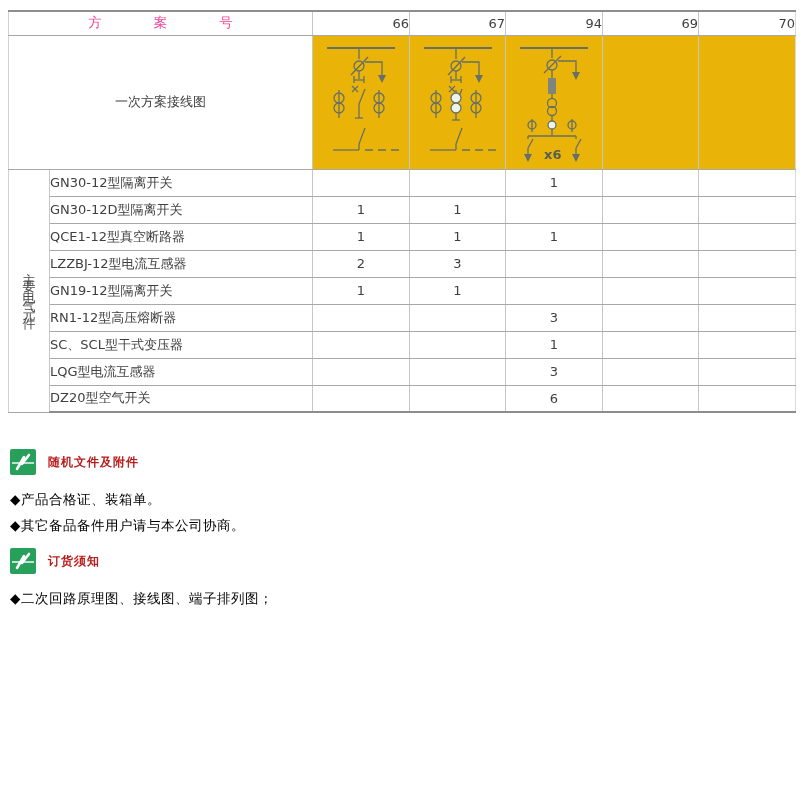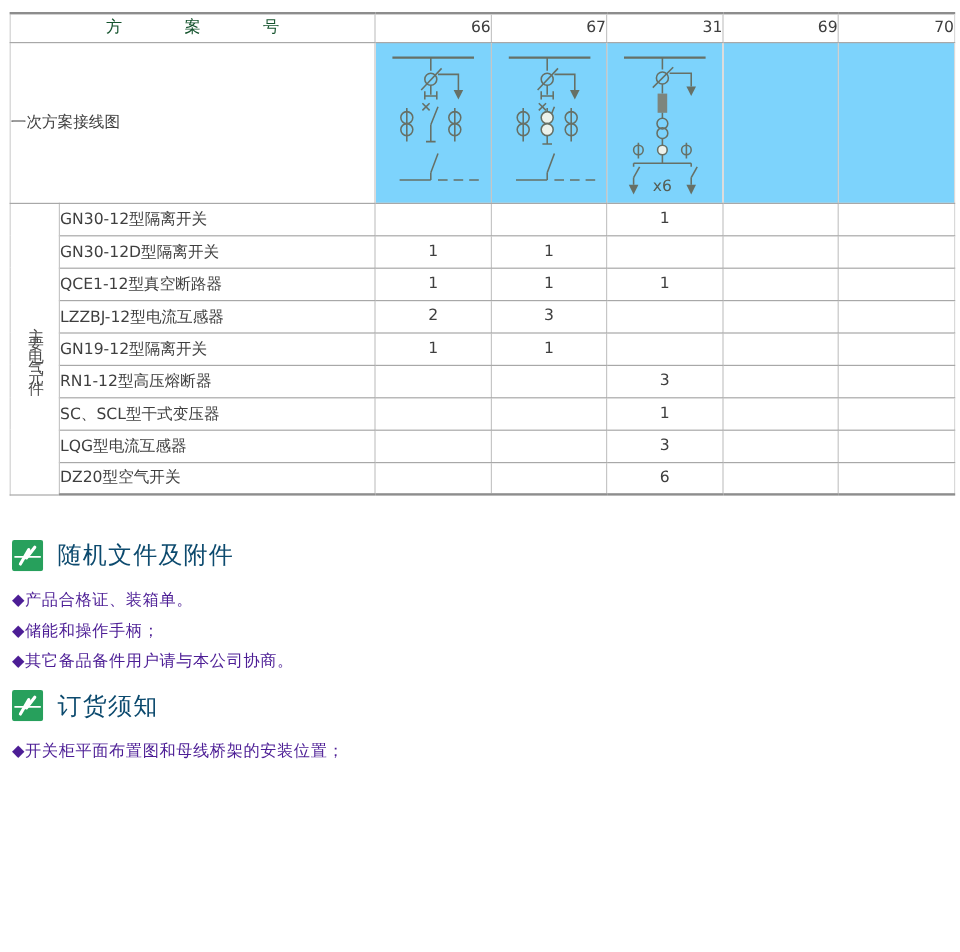--- a/index.html
+++ b/index.html
@@ -22,51 +22,51 @@
   }
   .scheme-table tr:first-child td{border-top:2px solid #8d8d8d;}
   .scheme-table tr:last-child td{border-bottom:2px solid #8d8d8d;}
   .scheme-table td:first-child{border-left:1px solid #d2d2d2;}
   .scheme-table td:last-child{border-right:1px solid #d9d9d9;padding-left:26px;}
   .hdr-label{
     text-align:center;
   }
   .hdr-label span{
     display:inline-block;letter-spacing:52px;margin-right:-52px;
-    font-size:13.5px;color:#14532d;
+    font-size:13.5px;color:#ec4899;
   }
   .num-cell{text-align:right;font-size:13.5px;color:#4a4a4a;}
-  .diagram-label{font-size:13.5px;color:#4a4a4a;}
+  .diagram-label{text-align:center;font-size:13.5px;color:#4a4a4a;}
   .diagram-cell{
-    background:#7dd3fc;text-align:center;vertical-align:middle;
+    background:#eab308;text-align:center;vertical-align:middle;font-weight:bold;
   }
   .vert-label{
     text-align:center;
   }
   .vert-label span{
     writing-mode:vertical-rl;text-orientation:upright;
     letter-spacing:9px;font-size:13px;color:#4a4a4a;line-height:1;
     display:inline-block;
   }
   .comp-name{padding-left:18px;font-size:13px;color:#3f3f3f;}
   .qty-cell{text-align:center;font-size:12.5px;color:#4a4a4a;}
   
   .section-heading{
     display:flex;align-items:center;gap:12px;
     margin:36px 0 0 10px;
   }
   .section-heading .icon-box{width:26px;height:26px;flex:0 0 auto;}
   .section-title{
-    font-size:20px;font-weight:400;color:#0c4a6e;letter-spacing:1px;
+    font-size:12px;font-weight:700;color:#b91c1c;letter-spacing:1px;
   }
   .bullet-list{
     list-style:none;margin:18px 0 0 10px;padding:0;
   }
   .bullet-list li{
-    font-size:13.5px;color:#4c1d95;line-height:1;
+    font-size:13.5px;color:#000000;line-height:1;
     margin-bottom:12px;letter-spacing:0.5px;
   }
   .sec2-heading{margin-top:16px;}
   svg{display:block;margin:0 auto;}
   svg.inlineicon{margin:0;}
 </style>
 </head>
 <body>
 
 <table class="scheme-table">
@@ -77,21 +77,21 @@
       <col style="width:96px">
       <col style="width:97px">
     <col style="width:96px">
       <col style="width:97px">
   </colgroup>
   <tbody>
       <tr style="height:24px">
     <td colspan="2" class="hdr-label"><span>方案号</span></td>
     <td class="num-cell">66</td>
     <td class="num-cell">67</td>
-    <td class="num-cell">31</td>
+    <td class="num-cell">94</td>
     <td class="num-cell">69</td>
     <td class="num-cell">70</td>
   </tr>
   <tr style="height:134px">
     <td colspan="2" class="diagram-label">一次方案接线图</td>
 
     <td class="diagram-cell">
       <svg width="96" height="132" viewBox="0 0 96 132" fill="none" stroke="#667066" stroke-width="1.3">
         <line x1="14" y1="12" x2="82" y2="12" stroke-width="2"></line>
         <line x1="46" y1="12" x2="46" y2="23"></line>
@@ -267,27 +267,26 @@
 <div class="section-heading">
   <svg class="icon-box inlineicon" viewBox="0 0 26 26">
     <rect x="0" y="0" width="26" height="26" rx="2" fill="#27a05c"></rect>
     <line x1="2" y1="14" x2="24" y2="14" stroke="#ffffff" stroke-width="1.4"></line>
     <path d="M7 20 L14 8 L12 15 L19 6" stroke="#ffffff" stroke-width="2.6" fill="none" stroke-linecap="round" stroke-linejoin="round"></path>
   </svg>
   <span class="section-title">随机文件及附件</span>
 </div>
 <ul class="bullet-list">
   <li>◆产品合格证、装箱单。</li>
-  <li>◆储能和操作手柄；</li>
   <li>◆其它备品备件用户请与本公司协商。</li>
 </ul>
 
 <div class="section-heading sec2-heading">
   <svg class="icon-box inlineicon" viewBox="0 0 26 26">
     <rect x="0" y="0" width="26" height="26" rx="2" fill="#27a05c"></rect>
     <line x1="2" y1="14" x2="24" y2="14" stroke="#ffffff" stroke-width="1.4"></line>
     <path d="M7 20 L14 8 L12 15 L19 6" stroke="#ffffff" stroke-width="2.6" fill="none" stroke-linecap="round" stroke-linejoin="round"></path>
   </svg>
   <span class="section-title">订货须知</span>
 </div>
 <ul class="bullet-list">
-  <li>◆开关柜平面布置图和母线桥架的安装位置；</li>
+  <li>◆二次回路原理图、接线图、端子排列图；</li>
 </ul>
 
 </body></html>

